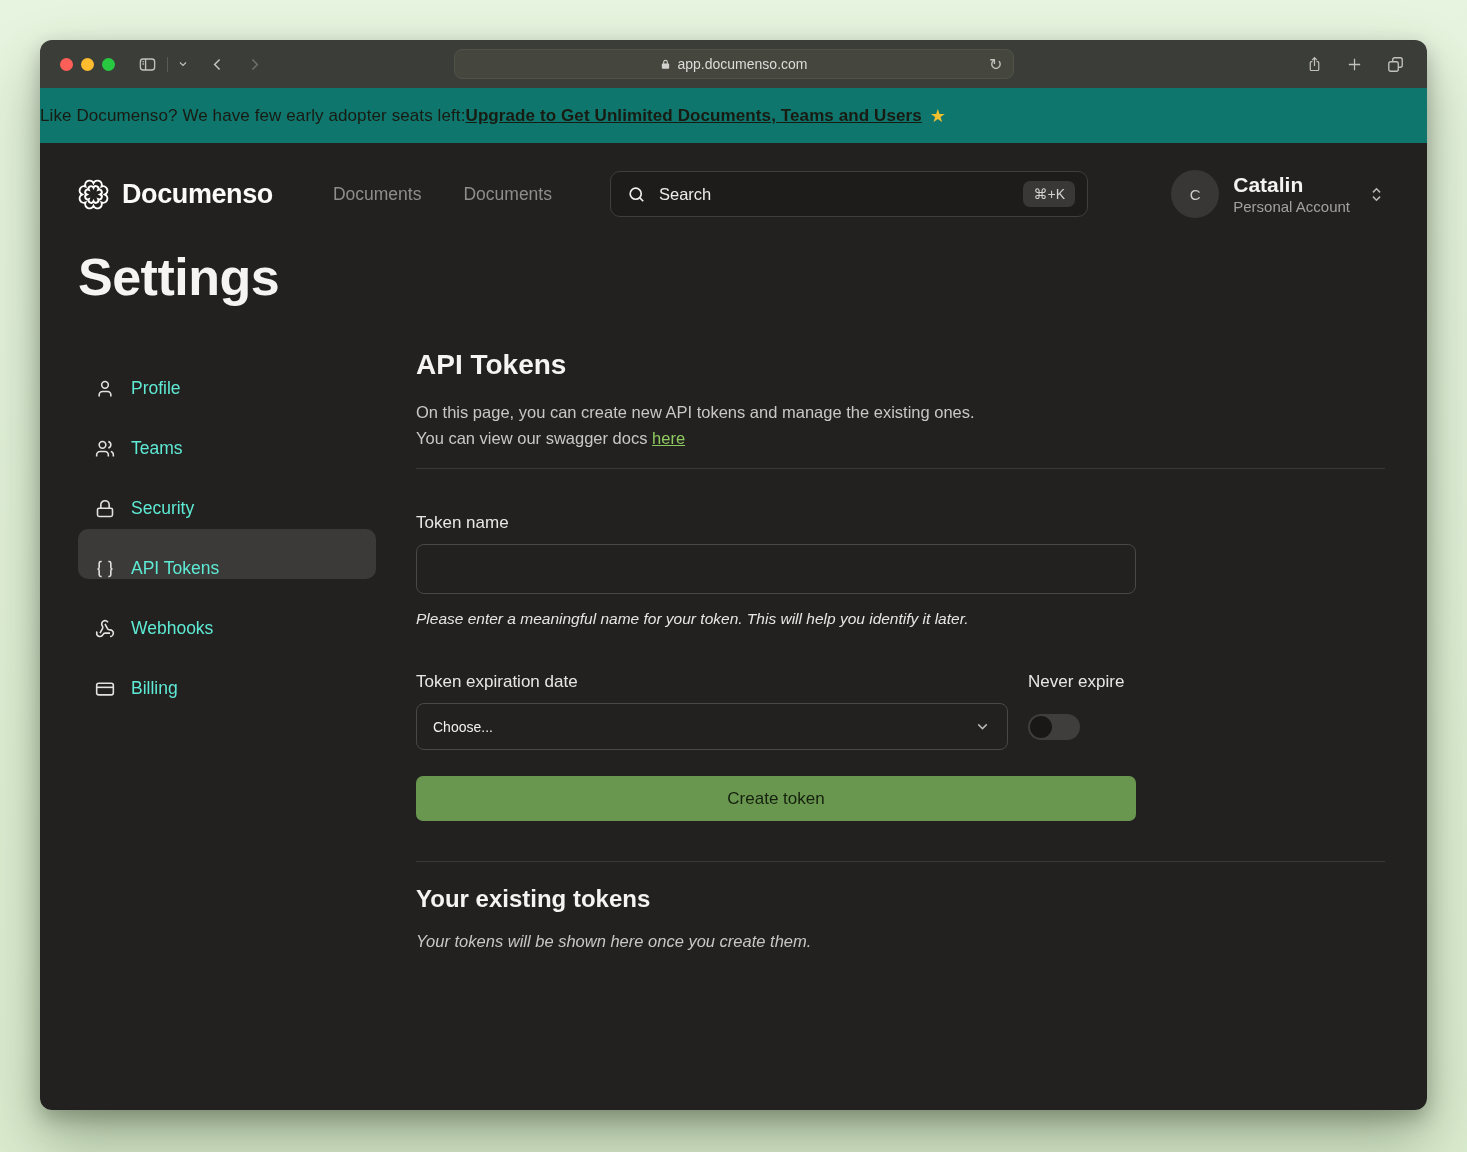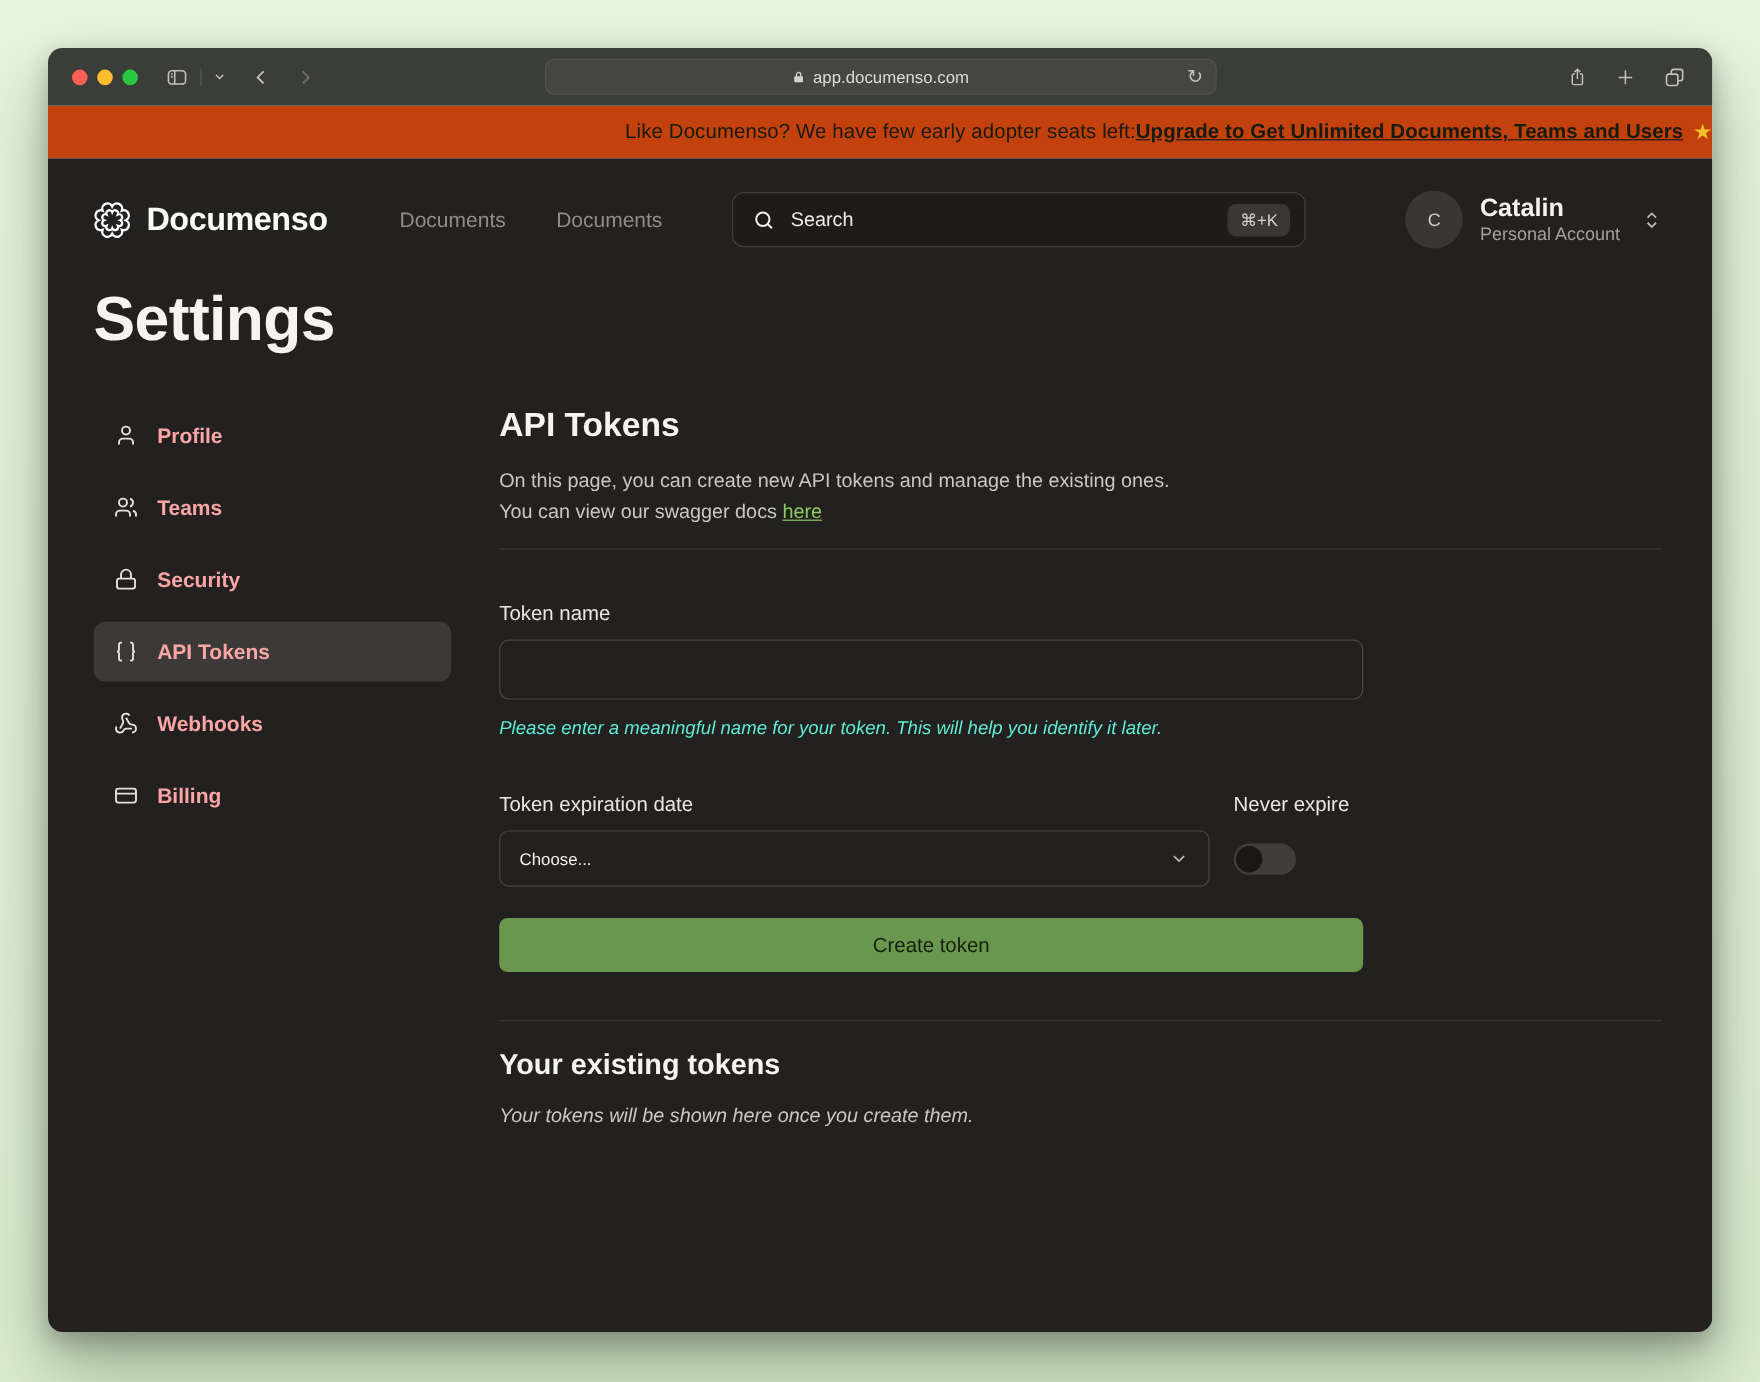--- a/index.html
+++ b/index.html
@@ -35,22 +35,22 @@
     border-radius:8px; display:flex; align-items:center; justify-content:center;
     color:#dedcd9; font-size:14px;text-align:right;
   }
   .urlbar .lock { margin-right:7px; display:flex; }
   .urlbar .refresh {
     position:absolute; right:10px; color:#c3c1bd; font-size:16px;
   }
   .tb-right { position:absolute; right:22px; display:flex; align-items:center; gap:23px; }
   
   .banner {
-    height:44px; background:#c2410c; flex-shrink:0;
-    display:flex; align-items:center; justify-content:flex-end;
+    height:55px; background:#0f766e; flex-shrink:0;
+    display:flex; align-items:center; justify-content:flex-start;
     color:#181b12; font-size:17px; font-weight:500; letter-spacing:.1px;
   }
   .banner a { color:#181b12; text-decoration:underline; font-weight:600; cursor:pointer; }
   .banner .star { color:#f2c12e; margin-left:8px; font-size:18px; }
   
   .app { flex:1; background:#232120; color:#f2f1ef; padding:0 42px 0 38px; overflow:hidden; }
   .app-header { display:flex; align-items:center; margin-top:26px; height:50px; }
   .brand { display:flex; align-items:center; gap:13px; }
   .brand svg { stroke:#fff; }
   .brand-name { font-size:27px; font-weight:700; letter-spacing:-.4px; color:#fafaf9; }
@@ -74,40 +74,40 @@
   }
   .acct-text { margin-left:14px; line-height:1.25; }
   .acct-name { font-size:21px; font-weight:600; color:#f4f3f1; }
   .acct-type { font-size:15px; color:#a3a19d; }
   .acct-chevrons { margin-left:18px; display:flex; }
   
   .page-title { margin-top:28px; font-size:52px; font-weight:700; color:#f5f4f2; letter-spacing:-.5px; }
   .main { display:flex; margin-top:42px; }
   .side-nav { width:298px; flex-shrink:0; }
   .side-item {
-    height:50px; border-radius:10px; display:flex; align-items:center;
+    height:50px; border-radius:10px; display:flex; align-items:flex-end;
     gap:16px; padding:0 17px; margin-bottom:10px; cursor:pointer;
-    font-size:17.5px; font-weight:700; color:#fca5a5;
+    font-size:17.5px; font-weight:400; color:#5eead4;
   }
   .side-item svg { stroke:#e4e2df; flex-shrink:0; }
   .side-item.active { background:#3b3a38; }
   .content { flex:1; margin-left:40px; }
   .content h2 { font-size:28px; font-weight:700; color:#f5f4f2; }
   .desc { margin-top:18px; font-size:16.5px; line-height:26px; color:#c9c7c4; }
   .desc a { color:#8ec960; text-decoration:underline; cursor:pointer; }
   .divider { border:none; border-top:1px solid #3a3837; margin-top:17px; }
   .form { width:720px; }
   .field-label { display:block; margin-top:44px; font-size:17px; font-weight:500; color:#e9e7e5; }
   .text-input {
     margin-top:11px; width:100%; height:50px; background:transparent;
     border:1px solid #4a4846; border-radius:8px; color:#f2f1ef;
     font-size:16px; padding:0 14px; outline:none;
     font-family:"Liberation Sans","DejaVu Sans",sans-serif;
   }
-  .helper { margin-top:16px; font-size:15.5px; font-style:italic; color:#5eead4; }
+  .helper { margin-top:16px; font-size:15.5px; font-style:italic; color:#e5e5e5; }
   .exp-labels { display:grid; grid-template-columns:1fr 108px; column-gap:20px; }
   .exp-controls { display:grid; grid-template-columns:1fr 108px; column-gap:20px; margin-top:11px; align-items:center; }
   .select {
     height:47px; border:1px solid #4a4846; border-radius:8px;
     display:flex; align-items:center; padding:0 16px; cursor:pointer;
   }
   .select-value { font-size:14px; color:#f2f1ef; }
   .select svg { margin-left:auto; stroke:#b9b7b4; }
   .toggle {
     width:52px; height:26px; border-radius:13px; background:#403e3d;

